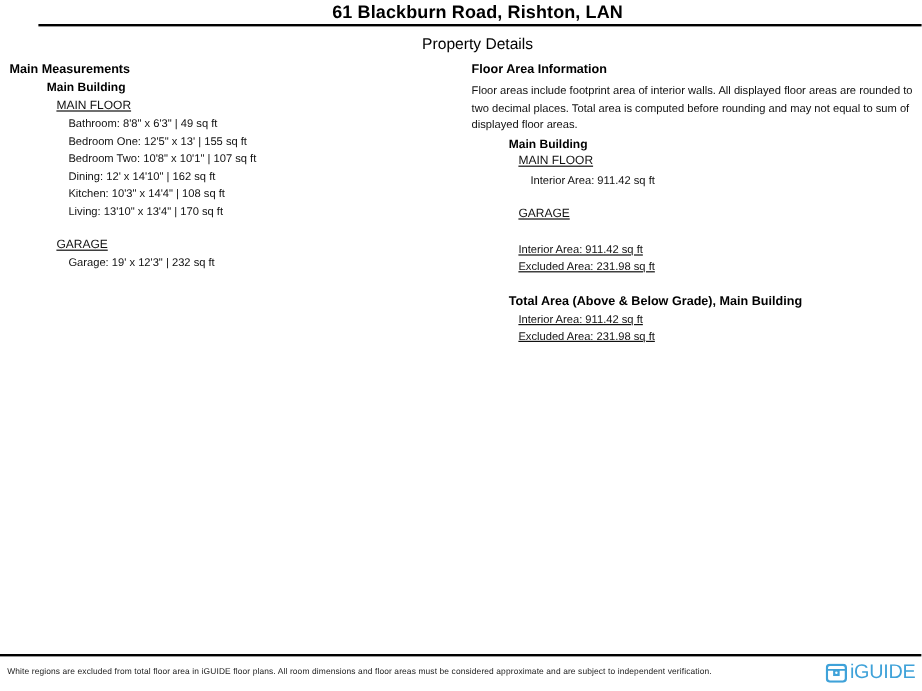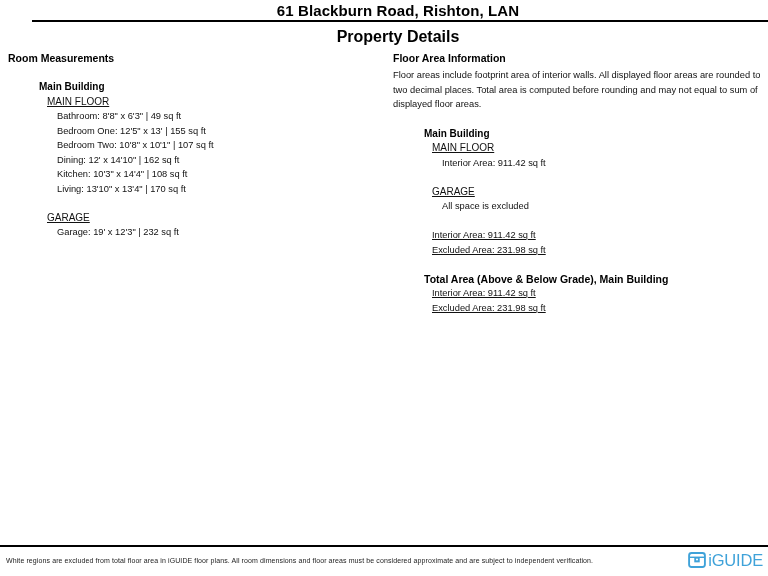--- a/index.html
+++ b/index.html
@@ -25,42 +25,42 @@
   .title-rule {
     margin-top: 1px;
     border: none;
     border-top: 2px solid #000;
     width: 760px;
     margin-left: 4px;
   }
   .doc-subtitle {
     margin-top: 8px;
     text-align: center;
-    font-size: 16px;
-    font-weight: bold;
+    font-size: 13px;
+    font-weight: normal;
     line-height: 13px;
   }
 
   
   .col { position: absolute; top: 52px; }
   .col-left  { left: 8px;  width: 374px; }
   .col-right { left: 393px; width: 370px; }
 
   .sec-head {
     font-size: 10.5px;
     font-weight: bold;
     line-height: 13px;
   }
   .sec-desc {
     margin-top: 3px;
     font-size: 9.3px;
     line-height: 14.6px;
     color: #111;
   }
-  .list { margin-top: 15px; }
+  .list { margin-top: 2px; }
   .row { line-height: 14.5px; white-space: nowrap; }
   .bname { font-size: 10px; font-weight: bold; }
   .fname { font-size: 10px; color: #111; }
   .item  { font-size: 9.3px; color: #111; }
   .theadg { font-size: 10.5px; font-weight: bold; }
   .spacer { height: 14.5px; }
   .ind-a { margin-left: 31px; }
   .ind-b { margin-left: 39px; text-decoration: underline; }
   .ind-c { margin-left: 49px; }
 
@@ -80,41 +80,41 @@
     justify-content: space-between;
     align-items: center;
   }
   .footer-disclaimer {
     font-size: 7px;
     color: #222;
     letter-spacing: 0.1px;
   }
   .logo {
     display: flex;
-    align-items: flex-start;
+    align-items: flex-end;
     gap: 2px;
   }
   .logo-text {
     font-size: 16.5px;
     color: #3fa2d9;
     letter-spacing: -0.2px;
     line-height: 17px;
   }
 </style>
 </head>
 <body>
 
 <div class="page">
 
   <div class="doc-title">61 Blackburn Road, Rishton, LAN</div>
   <hr class="title-rule">
   <div class="doc-subtitle">Property Details</div>
 
   <div class="col col-left">
-    <div class="sec-head">Room Measurements</div>
+    <div class="sec-head">Main Measurements</div>
     <div class="list">
       <div class="row bname ind-a">Main Building</div>
       <div class="row fname ind-b">MAIN FLOOR</div>
       <div class="row item ind-c">Bathroom: 8'8" x 6'3" | 49 sq ft</div>
       <div class="row item ind-c">Bedroom One: 12'5" x 13' | 155 sq ft</div>
       <div class="row item ind-c">Bedroom Two: 10'8" x 10'1" | 107 sq ft</div>
       <div class="row item ind-c">Dining: 12' x 14'10" | 162 sq ft</div>
       <div class="row item ind-c">Kitchen: 10'3" x 14'4" | 108 sq ft</div>
       <div class="row item ind-c">Living: 13'10" x 13'4" | 170 sq ft</div>
       <div class="spacer"></div>
@@ -125,21 +125,20 @@
 
   <div class="col col-right">
     <div class="sec-head">Floor Area Information</div>
     <div class="sec-desc">Floor areas include footprint area of interior walls. All displayed floor areas are rounded to two decimal places. Total area is computed before rounding and may not equal to sum of displayed floor areas.</div>
     <div class="list">
       <div class="row bname ind-a">Main Building</div>
       <div class="row fname ind-b">MAIN FLOOR</div>
       <div class="row item ind-c">Interior Area: 911.42 sq ft</div>
       <div class="spacer"></div>
       <div class="row fname ind-b">GARAGE</div>
-      <div class="row item ind-c">All space is excluded</div>
       <div class="spacer"></div>
       <div class="row item ind-b">Interior Area: 911.42 sq ft</div>
       <div class="row item ind-b">Excluded Area: 231.98 sq ft</div>
       <div class="spacer"></div>
       <div class="row theadg ind-a">Total Area (Above &amp; Below Grade), Main Building</div>
       <div class="row item ind-b">Interior Area: 911.42 sq ft</div>
       <div class="row item ind-b">Excluded Area: 231.98 sq ft</div>
     </div>
   </div>
 

